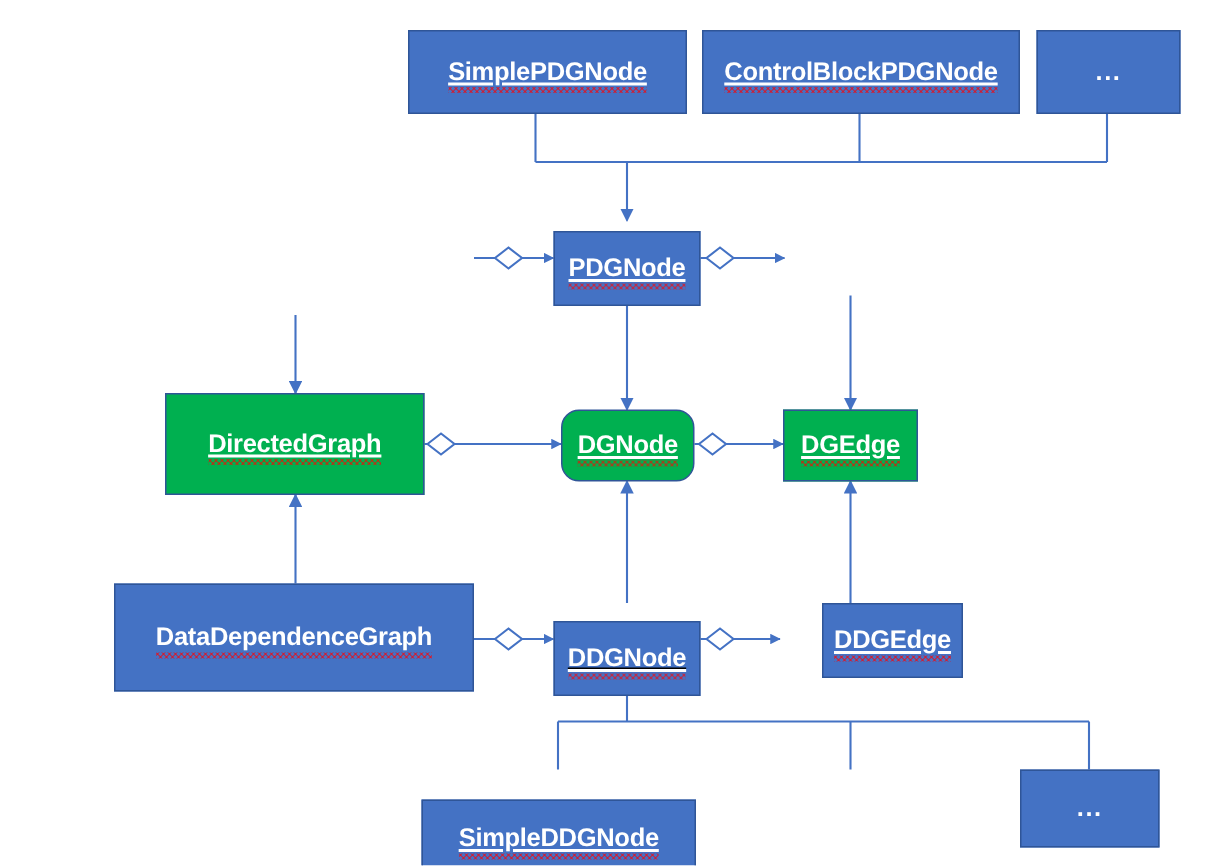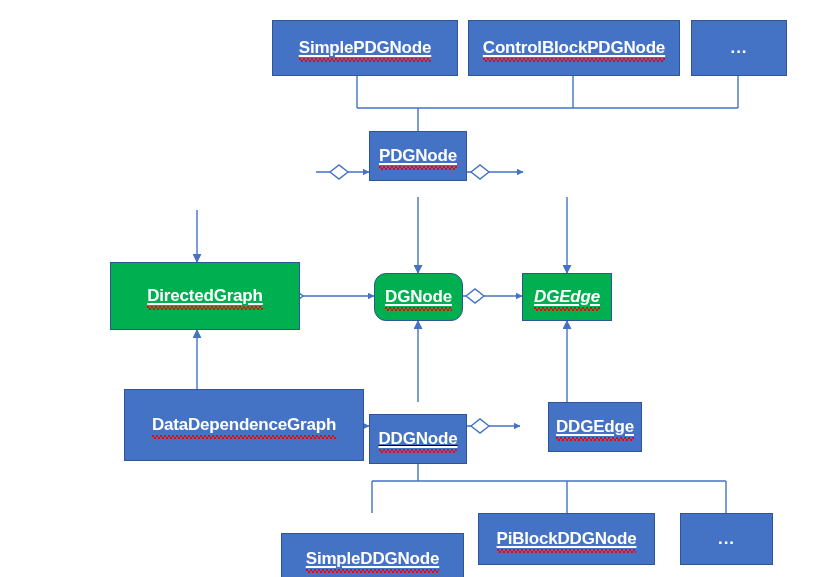--- a/index.html
+++ b/index.html
@@ -151,54 +151,51 @@
 
   <div class="node-box blue" style="left:468px; top:20px; width:212px; height:56px;">
     <span class="node-label ul squiggle">ControlBlockPDGNode</span>
   </div>
 
   <div class="node-box blue" style="left:691px; top:20px; width:96px; height:56px;">
     <span class="ellipsis-label">...</span>
   </div>
 
 
-  <div class="node-box blue" style="left:369px; top:131px; width:98px; height:50px;">
+  <div class="node-box blue" style="left:369px; top:154px; width:98px; height:50px;">
     <span class="node-label ul squiggle">PDGNode</span>
   </div>
 
 
-  <div class="node-box green" style="left:110px; top:262px; width:190px; height:68px;">
+  <div class="node-box green" style="left:110px; top:262px; width:173px; height:68px;">
     <span class="node-label ul squiggle">DirectedGraph</span>
   </div>
 
   <div class="node-box green" style="left:374px; top:273px; width:89px; height:48px;border-radius:12px;">
     <span class="node-label ul squiggle">DGNode</span>
   </div>
 
-  <div class="node-box green" style="left:522px; top:273px; width:90px; height:48px;font-style:italic;">
+  <div class="node-box green" style="left:522px; top:273px; width:90px; height:48px;">
     <span class="node-label ul squiggle">DGEdge</span>
   </div>
 
-  <div class="node-box blue" style="left:76px; top:389px; width:240px; height:72px;margin-left:48px;">
+  <div class="node-box blue" style="left:76px; top:389px; width:240px; height:72px;">
     <span class="node-label squiggle">DataDependenceGraph</span>
   </div>
 
   <div class="node-box blue" style="left:369px; top:414px; width:98px; height:50px;text-decoration:underline;">
     <span class="node-label ul squiggle">DDGNode</span>
   </div>
 
   <div class="node-box blue" style="left:520px; top:402px; width:94px; height:50px;margin-left:28px;">
     <span class="node-label ul squiggle">DDGEdge</span>
   </div>
 
   <div class="node-box blue" style="left:281px; top:533px; width:183px; height:52px;">
     <span class="node-label ul squiggle">SimpleDDGNode</span>
   </div>
 
-  <div class="node-box blue" style="left:478px; top:513px; width:177px; height:52px;">
-    <span class="node-label ul squiggle">PiBlockDDGNode</span>
-  </div>
 
   <div class="node-box blue" style="left:680px; top:513px; width:93px; height:52px;">
     <span class="ellipsis-label">...</span>
   </div>
 
 </div>
 
 </body></html>

